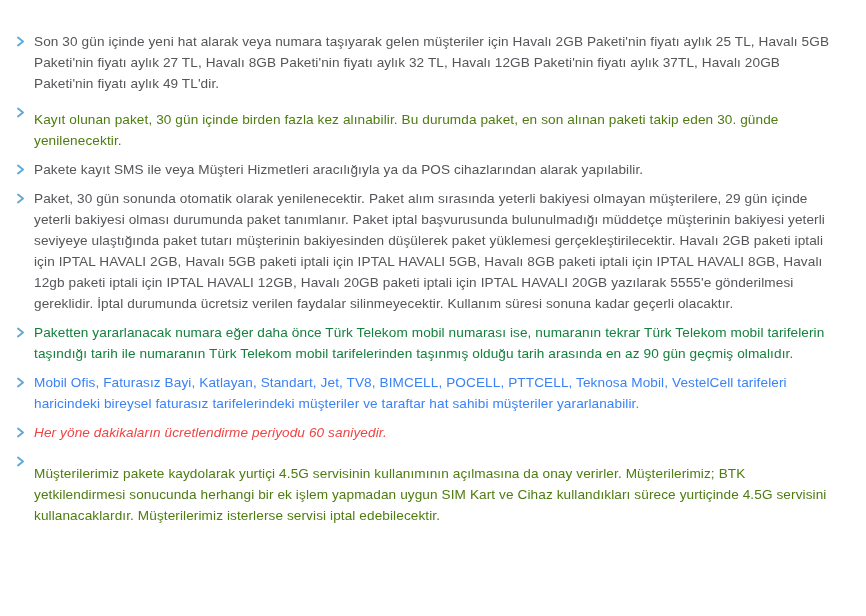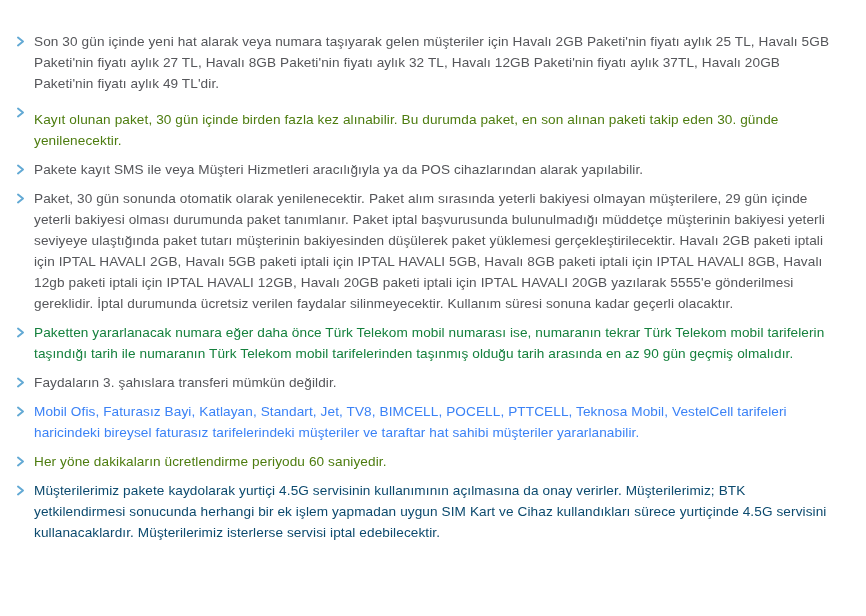--- a/index.html
+++ b/index.html
@@ -84,39 +84,31 @@
         </svg>
       </span>
       <p class="term-text" style="color: #15803d;">Paketten yararlanacak numara eğer daha önce Türk Telekom mobil numarası ise, numaranın tekrar Türk Telekom mobil tarifelerin taşındığı tarih ile numaranın Türk Telekom mobil tarifelerinden taşınmış olduğu tarih arasında en az 90 gün geçmiş olmalıdır.</p>
     </div>
     <div class="term-item">
       <span class="chevron">
         <svg viewBox="0 0 9 11" xmlns="http://www.w3.org/2000/svg">
           <polyline points="2,1.5 7,5.5 2,9.5" fill="none" stroke="#62a9d4" stroke-width="2" stroke-linecap="round" stroke-linejoin="round"></polyline>
         </svg>
       </span>
-      <p class="term-text" style="color: rgb(85, 86, 90);">Faydaların 3. şahıslara transferi mümkün değildir.</p>
-    </div>
-    <div class="term-item">
-      <span class="chevron">
-        <svg viewBox="0 0 9 11" xmlns="http://www.w3.org/2000/svg">
-          <polyline points="2,1.5 7,5.5 2,9.5" fill="none" stroke="#62a9d4" stroke-width="2" stroke-linecap="round" stroke-linejoin="round"></polyline>
-        </svg>
-      </span>
       <p class="term-text" style="color: #3b82f6;">Mobil Ofis, Faturasız Bayi, Katlayan, Standart, Jet, TV8, BIMCELL, POCELL, PTTCELL, Teknosa Mobil, VestelCell tarifeleri haricindeki bireysel faturasız tarifelerindeki müşteriler ve taraftar hat sahibi müşteriler yararlanabilir.</p>
     </div>
     <div class="term-item">
       <span class="chevron">
         <svg viewBox="0 0 9 11" xmlns="http://www.w3.org/2000/svg">
           <polyline points="2,1.5 7,5.5 2,9.5" fill="none" stroke="#62a9d4" stroke-width="2" stroke-linecap="round" stroke-linejoin="round"></polyline>
         </svg>
       </span>
-      <p class="term-text" style="color: #4d7c0f;">Her yöne dakikaların ücretlendirme periyodu 60 saniyedir.</p>
+      <p class="term-text" style="color: #ef4444; font-style: italic;">Her yöne dakikaların ücretlendirme periyodu 60 saniyedir.</p>
     </div>
     <div class="term-item">
       <span class="chevron">
         <svg viewBox="0 0 9 11" xmlns="http://www.w3.org/2000/svg">
           <polyline points="2,1.5 7,5.5 2,9.5" fill="none" stroke="#62a9d4" stroke-width="2" stroke-linecap="round" stroke-linejoin="round"></polyline>
         </svg>
       </span>
-      <p class="term-text" style="color: #0c4a6e;">Müşterilerimiz pakete kaydolarak yurtiçi 4.5G servisinin kullanımının açılmasına da onay verirler. Müşterilerimiz; BTK yetkilendirmesi sonucunda herhangi bir ek işlem yapmadan uygun SIM Kart ve Cihaz kullandıkları sürece yurtiçinde 4.5G servisini kullanacaklardır. Müşterilerimiz isterlerse servisi iptal edebilecektir.</p>
+      <p class="term-text" style="color: #4d7c0f; margin-top: 12px;">Müşterilerimiz pakete kaydolarak yurtiçi 4.5G servisinin kullanımının açılmasına da onay verirler. Müşterilerimiz; BTK yetkilendirmesi sonucunda herhangi bir ek işlem yapmadan uygun SIM Kart ve Cihaz kullandıkları sürece yurtiçinde 4.5G servisini kullanacaklardır. Müşterilerimiz isterlerse servisi iptal edebilecektir.</p>
     </div>
   </div>
 
 </body></html>

